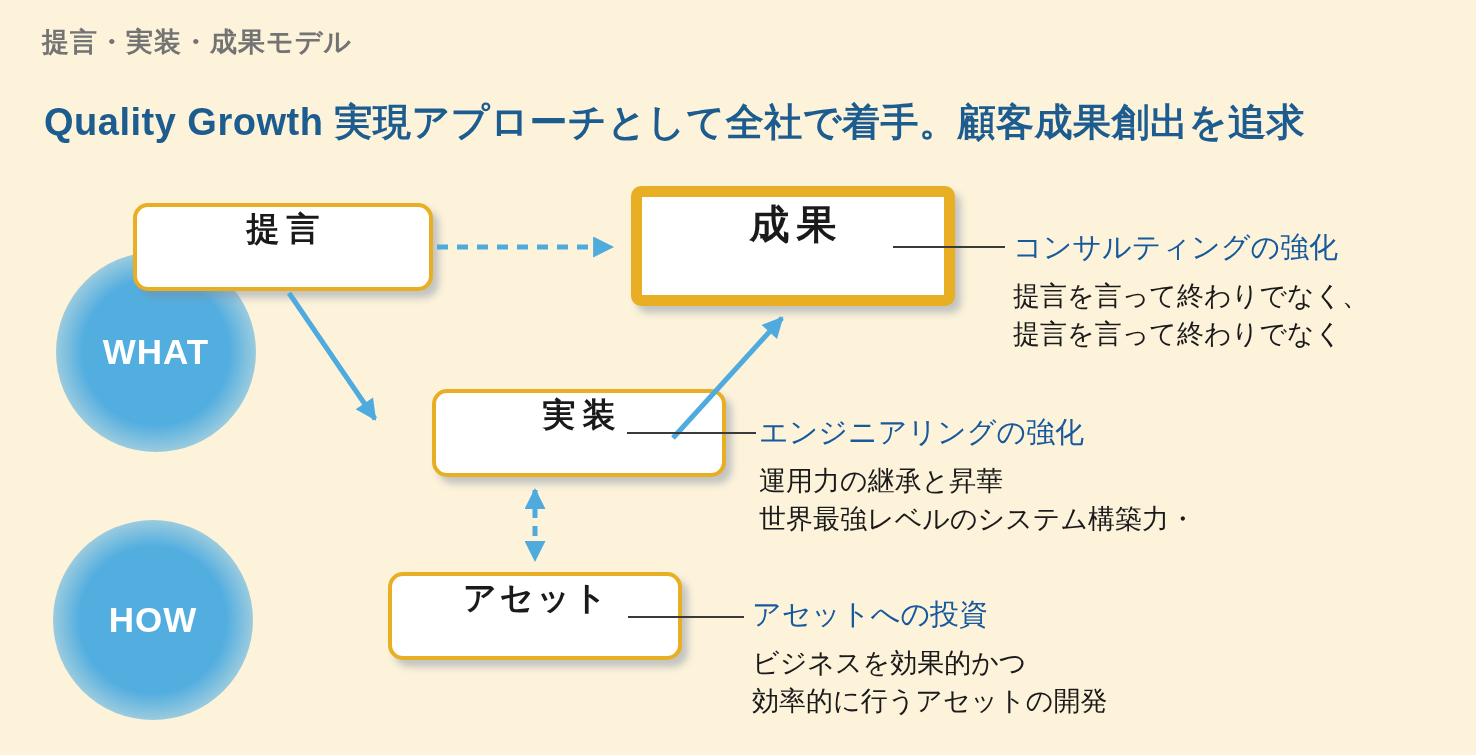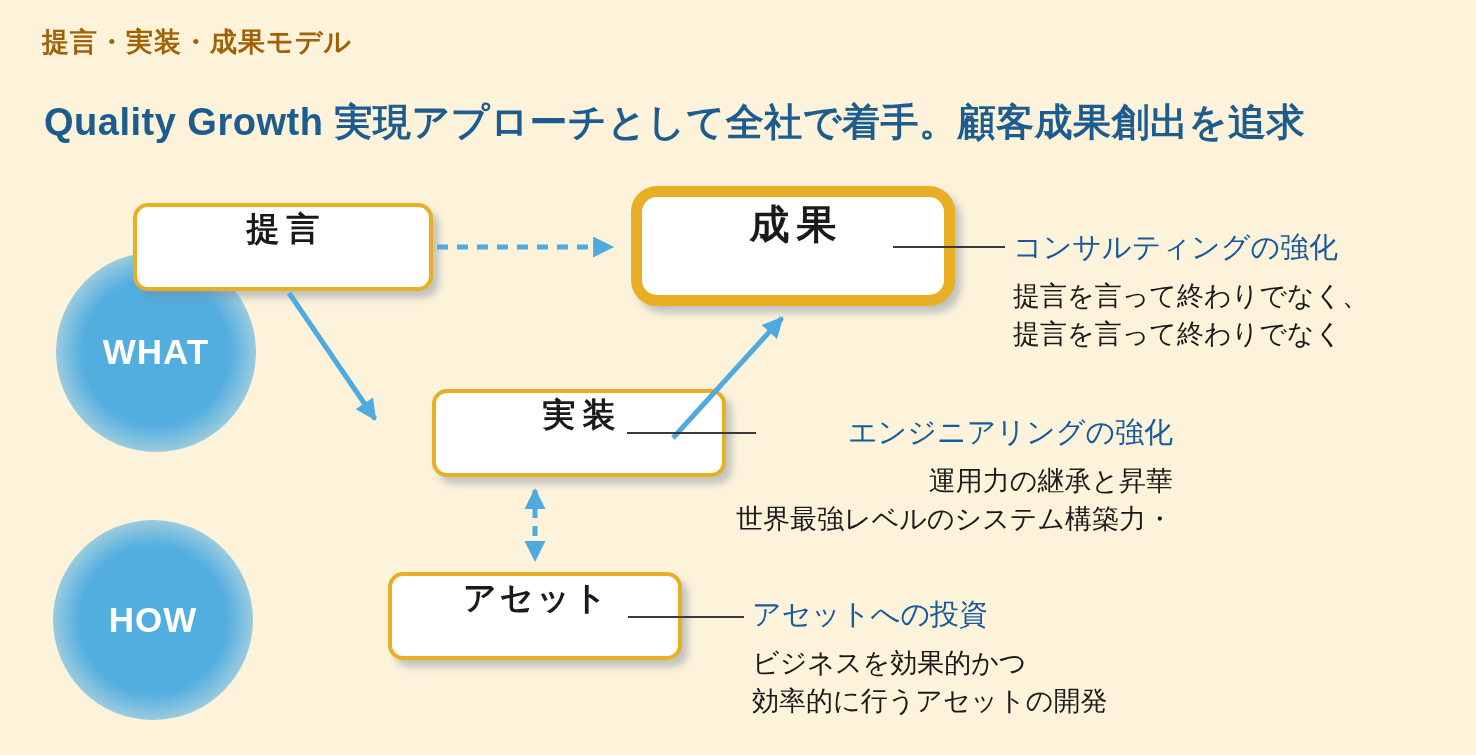--- a/index.html
+++ b/index.html
@@ -16,21 +16,21 @@
   html,body{margin:0;padding:0;}
   .stage{
     position:relative;
     width:1476px;height:755px;
     background:var(--background);
     overflow:hidden;
     font-family:"Liberation Sans","DejaVu Sans",sans-serif;
   }
   .subtitle{
     position:absolute;left:42px;top:24px;
-    font-size:27px;font-weight:700;color:#a16207;
+    font-size:27px;font-weight:700;color:#737373;
     letter-spacing:1px;
   }
   .headline{
     position:absolute;left:44px;top:97px;
     font-size:38px;font-weight:600;color:var(--headline-blue);
     letter-spacing:0.5px;white-space:nowrap;
   }
   .circle{
     position:absolute;width:200px;height:200px;border-radius:50%;
     background:radial-gradient(circle,
@@ -54,40 +54,40 @@
     box-shadow:6px 7px 7px rgba(125,140,160,0.45);
     display:flex;align-items:flex-start;justify-content:center;
     color:var(--text-black);
     font-size:33px;font-weight:600;letter-spacing:7px;
     text-indent:7px;
     z-index:2;
   }
   .node.teigen{left:133px;top:203px;width:300px;height:88px;}
   .node.seika{
     left:631px;top:186px;width:324px;height:120px;
-    border-width:11px;border-radius:26px;
+    border-width:11px;border-radius:10px;
     font-size:40px;font-weight:700;
   }
   .node.jisso{left:388px;top:389px;width:294px;height:88px;margin-left:44px;}
   .node.asset{left:388px;top:572px;width:294px;height:88px;letter-spacing:3px;text-indent:3px;}
   .overlay{
     position:absolute;left:0;top:0;width:1476px;height:755px;
     z-index:3;pointer-events:none;
   }
   .ann{position:absolute;z-index:4;}
   .ann-title{
     font-size:29px;font-weight:400;color:var(--annotation-blue);
     margin-bottom:9px;white-space:nowrap;
   }
   .ann-line{
     font-size:27px;color:var(--text-black);line-height:38px;
     white-space:nowrap;
   }
   .ann1{left:1013px;top:228px;}
-  .ann2{left:736px;top:413px;text-align:right;}
+  .ann2{left:759px;top:413px;}
   .ann3{left:752px;top:595px;}
 </style>
 </head>
 <body>
 
 <div class="stage">
 
   <div class="subtitle">提言・実装・成果モデル</div>
   <div class="headline">Quality Growth 実現アプローチとして全社で着手。顧客成果創出を追求</div>
 

